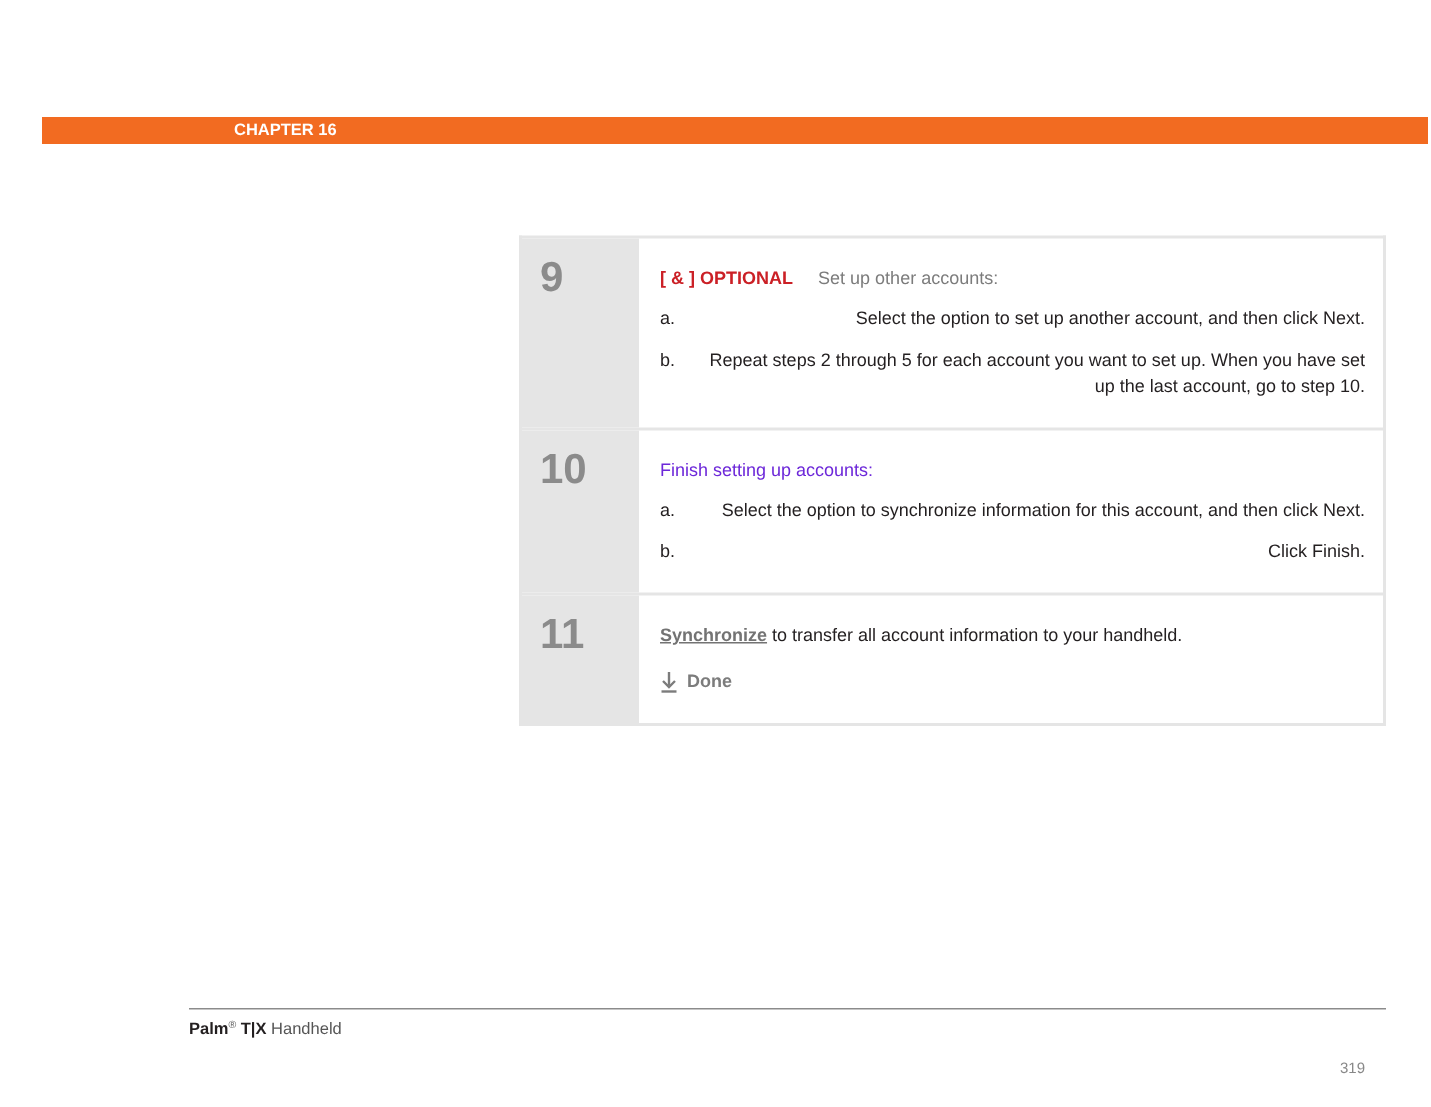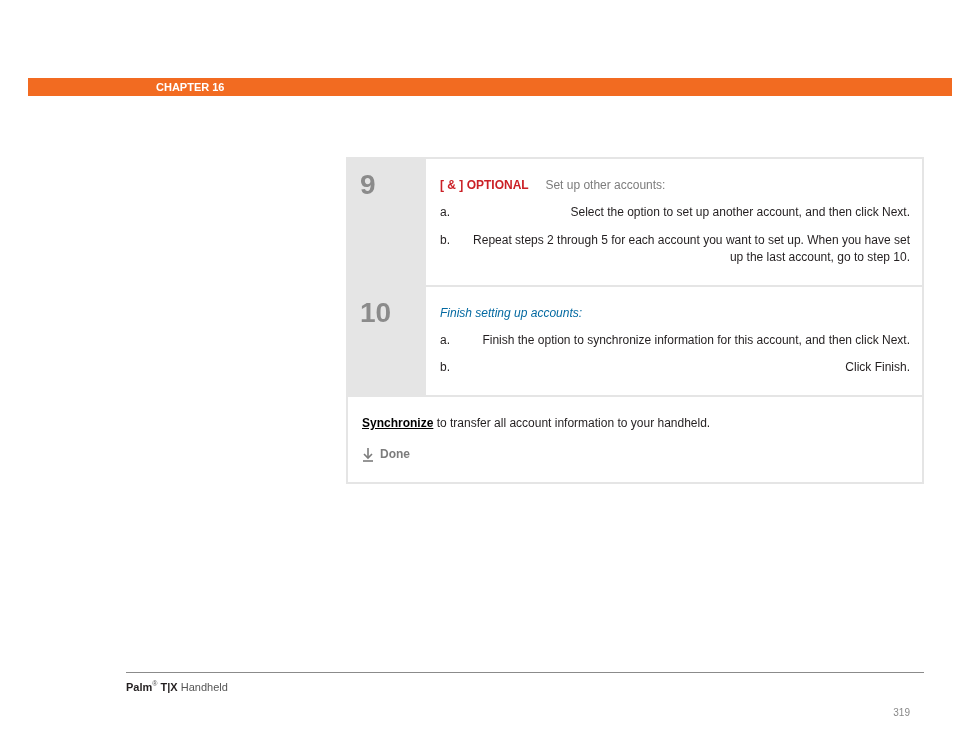--- a/index.html
+++ b/index.html
@@ -71,23 +71,23 @@
   .sub-list li {
     display: flex;
     margin-bottom: 10px;
   }
   .sub-list li:last-child { margin-bottom: 0; }
   .sub-marker {
     width: 18px;
     flex-shrink: 0;
   }
   .sub-text { flex: 1; text-align: right; }
-  .intro-plain { color: #0369a1; font-style: italic; }
+  .intro-plain { color: #6d28d9; }
   .sync-link {
-    color: #000000;
+    color: #737373;
     font-weight: bold;
     text-decoration: underline;
     cursor: pointer;
     text-align: right;
   }
   .done-row {
     display: flex;
     align-items: center;
     margin-top: 14px;
     color: #7c7c7c;
@@ -157,31 +157,32 @@
     </div>
   </div>
 
   <div class="step">
     <div class="step-num">10</div>
     <div class="step-body">
       <div class="intro-line intro-plain">Finish setting up accounts:</div>
       <ul class="sub-list">
         <li>
           <span class="sub-marker">a.</span>
-          <span class="sub-text">Finish the option to synchronize information for this account, and then click Next.</span>
+          <span class="sub-text">Select the option to synchronize information for this account, and then click Next.</span>
         </li>
         <li>
           <span class="sub-marker">b.</span>
           <span class="sub-text">Click Finish.</span>
         </li>
       </ul>
     </div>
   </div>
 
   <div class="step">
+    <div class="step-num">11</div>
     <div class="step-body">
       <div>
         <span class="sync-link">Synchronize</span><span> to transfer all account information to your handheld.</span>
       </div>
       <div class="done-row">
         <span class="done-icon-wrap">
           <svg width="12" height="14" viewBox="0 0 12 14">
             <line x1="6" y1="0" x2="6" y2="9" stroke="#7c7c7c" stroke-width="1.6"></line>
             <polyline points="2,6 6,10 10,6" fill="none" stroke="#7c7c7c" stroke-width="1.6"></polyline>
             <line x1="1" y1="13" x2="11" y2="13" stroke="#7c7c7c" stroke-width="1.6"></line>

